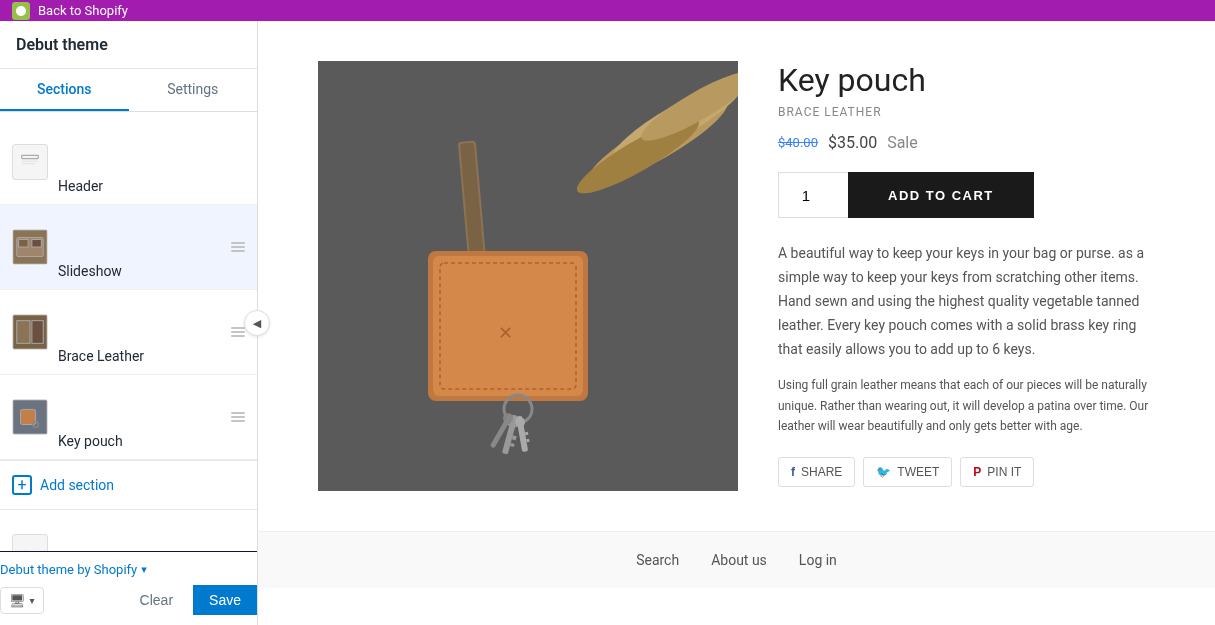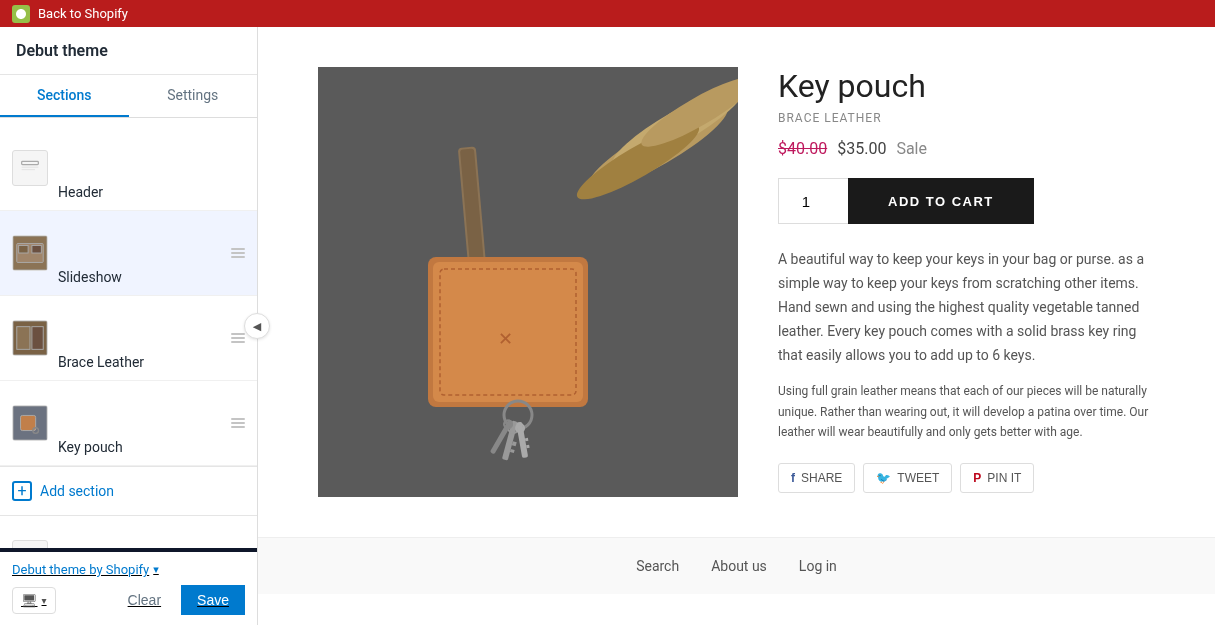--- a/index.html
+++ b/index.html
@@ -1,19 +1,19 @@
 <!DOCTYPE html>
 <html><head>
   <meta charset="utf-8">
   <style>
     * { box-sizing: border-box; margin: 0; padding: 0; }
     body { font-family: -apple-system, BlinkMacSystemFont, 'Segoe UI', Roboto, sans-serif; display: flex; flex-direction: column; height: 625px; overflow: hidden; background: #f4f4f4; }
 
     
-    #topbar { background: #b91c1c; color: #fff; height: 27px; display: flex; align-items: center; padding: 0 12px; font-size: 13px; gap: 8px; flex-shrink: 0; }
+    #topbar { background: #a21caf; color: #fff; height: 21px; display: flex; align-items: center; padding: 0 12px; font-size: 13px; gap: 8px; flex-shrink: 0; }
     #topbar .shopify-icon { width: 18px; height: 18px; background: #96bf48; border-radius: 3px; display: flex; align-items: center; justify-content: center; flex-shrink: 0; }
     #topbar .shopify-icon svg { width: 12px; height: 12px; fill: white; }
 
     
     #main { display: flex; flex: 1; overflow: hidden; }
 
     
     #sidebar { width: 258px; background: #fff; border-right: 1px solid #ddd; display: flex; flex-direction: column; flex-shrink: 0; height: 100%; }
     #sidebar-header { padding: 0 16px; height: 48px; display: flex; align-items: center; border-bottom: 1px solid #e5e5e5; }
     #sidebar-header h1 { font-size: 16px; font-weight: 600; color: #212b36; }
@@ -35,21 +35,21 @@
     .drag-dots span { display: block; width: 14px; height: 2px; background: #c4c4c4; border-radius: 1px; }
 
     
     .add-section-btn { display: flex; align-items: center; gap: 8px; padding: 14px 12px; color: #007ace; font-size: 14px; cursor: pointer; border-top: 1px solid #e5e5e5; }
     .add-section-btn .plus-icon { width: 20px; height: 20px; border: 2px solid #007ace; border-radius: 3px; display: flex; align-items: center; justify-content: center; font-size: 16px; line-height: 1; color: #007ace; flex-shrink: 0; }
 
     
     .footer-section { border-top: 1px solid #e5e5e5; }
 
     
-    #sidebar-footer { padding: 10px 12px; border-top: 4px solid #0f172a; text-decoration: underline; }
+    #sidebar-footer { padding: 10px 0; border-top: 1px solid #0f172a; }
     .theme-badge { font-size: 13px; color: #007ace; display: flex; align-items: center; gap: 4px; cursor: pointer; margin-bottom: 8px; }
     .bottom-actions { display: flex; align-items: center; gap: 8px; }
     .device-btn { display: flex; align-items: center; gap: 4px; border: 1px solid #ddd; border-radius: 4px; padding: 5px 8px; background: #fff; cursor: pointer; font-size: 13px; color: #555; }
     .clear-btn { margin-left: auto; background: none; border: none; color: #637381; font-size: 14px; cursor: pointer; padding: 5px 12px; }
     .save-btn { background: #007ace; color: #fff; border: none; border-radius: 0; padding: 7px 16px; font-size: 14px; cursor: pointer; font-weight: 500; }
 
     
     #collapse-arrow { position: absolute; right: -14px; top: 50%; transform: translateY(-50%); background: #fff; border: 1px solid #ddd; border-radius: 50%; width: 26px; height: 26px; display: flex; align-items: center; justify-content: center; cursor: pointer; z-index: 10; box-shadow: 0 1px 3px rgba(0,0,0,0.1); }
 
     
@@ -59,21 +59,21 @@
     #preview { background: #fff; min-height: 100%; }
 
     
     #product-section { display: flex; padding: 40px 60px; gap: 40px; min-height: 500px; }
     #product-image { width: 420px; flex-shrink: 0; }
 
     #product-details { flex: 1; padding-top: 0; }
     #product-title { font-size: 32px; font-weight: 400; color: #222; margin-bottom: 6px; line-height: 1.2; }
     #product-vendor { font-size: 12px; color: #888; letter-spacing: 1px; text-transform: uppercase; margin-bottom: 14px; }
     #product-price { display: flex; align-items: center; gap: 10px; margin-bottom: 20px; }
-    .price-original { color: #be185d; text-decoration: line-through; font-size: 16px; }
+    .price-original { color: #3b82f6; text-decoration: line-through; font-size: 13px; }
     .price-sale { color: #444; font-size: 16px; }
     .price-badge { color: #888; font-size: 16px; text-align: center; }
     #add-to-cart-row { display: flex; align-items: center; gap: 0; margin-bottom: 24px; }
     #qty-input { width: 70px; height: 46px; border: 1px solid #ddd; border-right: none; text-align: center; font-size: 15px; padding: 0 8px; outline: none; }
     #add-to-cart-btn { height: 46px; background: #1a1a1a; color: #fff; border: none; padding: 0 40px; font-size: 13px; letter-spacing: 1.5px; cursor: pointer; font-weight: 600; white-space: nowrap; }
     #product-description { font-size: 14px; color: #555; line-height: 1.7; margin-bottom: 16px; }
     #social-btns { display: flex; gap: 8px; margin-top: 20px; }
     .social-btn { display: flex; align-items: center; gap: 6px; border: 1px solid #ddd; border-radius: 3px; padding: 7px 12px; font-size: 12px; color: #555; cursor: pointer; background: #fff; }
     .social-btn .fb-icon { color: #3b5998; font-weight: bold; }
     .social-btn .tw-icon { color: #1da1f2; font-weight: bold; }

